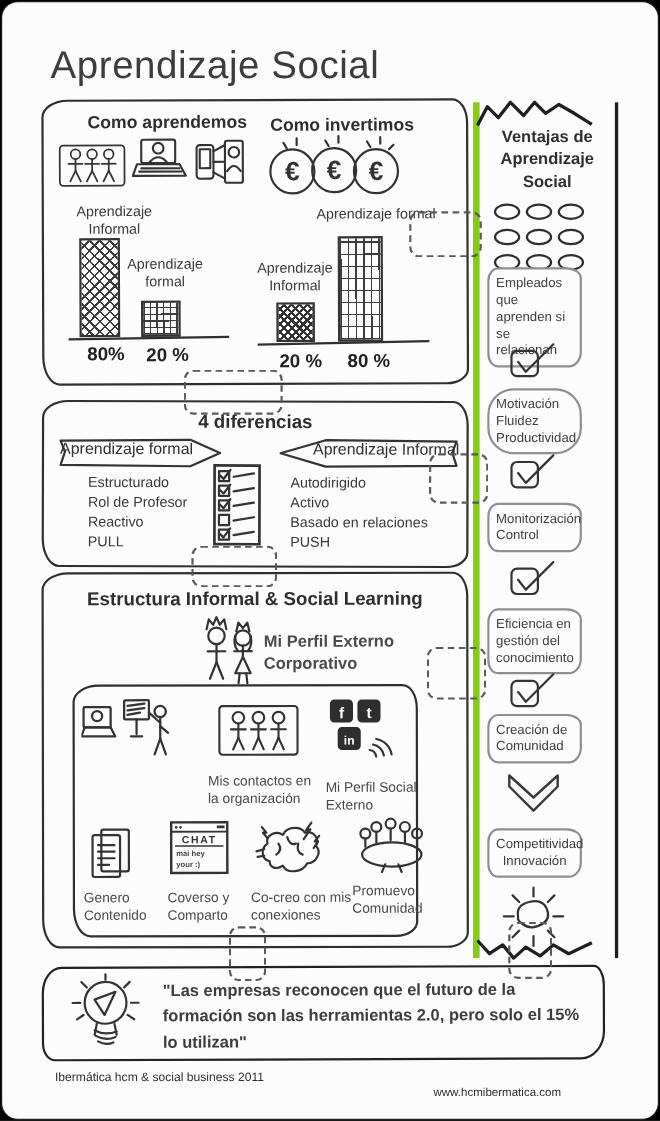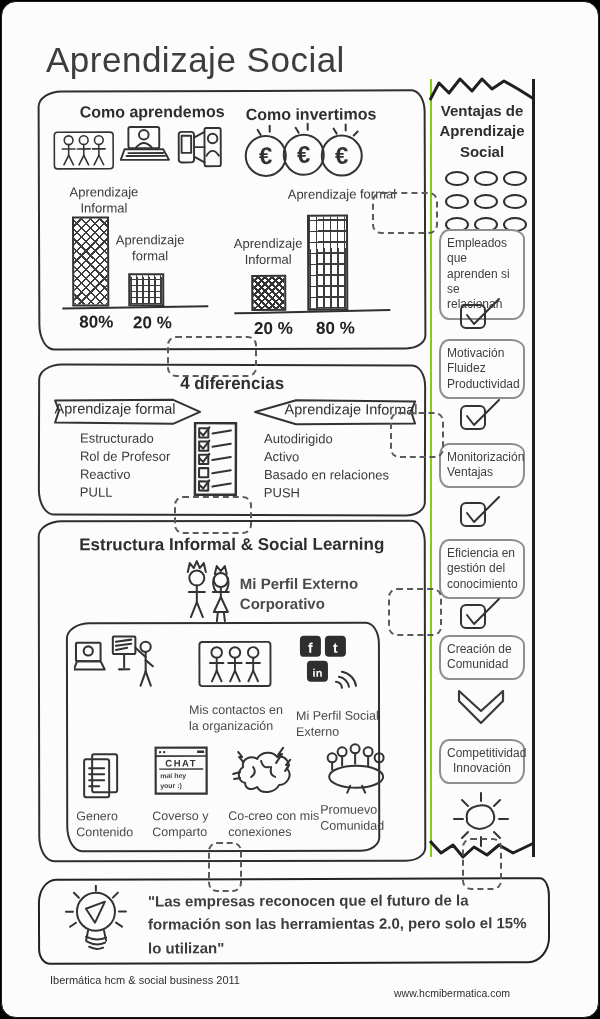--- a/index.html
+++ b/index.html
@@ -355,21 +355,21 @@
           <g class="ink" stroke-width="1.8">
             <line x1="25" y1="51" x2="28" y2="44"></line>
                 <line x1="43" y1="51" x2="40" y2="44"></line>
           </g>
         </svg>
       </span>
       <div class="abs item-label" style="left:252px;top:178px;width:80px;">Promuevo Comunidad</div>
     </div>
   </div>
 
-  <div class="abs" style="left:428px;top:77px;width:100px;height:778px;border-left:2px solid #84cc16;border-right:3px solid #1f1f1f;">
+  <div class="abs" style="left:428px;top:91px;width:100px;height:778px;border-left:6px solid #84cc16;border-right:3px solid #1f1f1f;padding-left:23px;">
     <svg class="abs" style="left:-3px;top:-4px;" width="106" height="26" viewBox="0 0 106 26">
       <polyline points="1,25 10,8 20,18 31,4 43,16 53,4 63,14 75,6 89,14 105,24" fill="none" stroke="#1f1f1f" stroke-width="3" stroke-linejoin="round"></polyline>
     </svg>
     <svg class="abs" style="left:-3px;bottom:-4px;" width="106" height="24" viewBox="0 0 106 24">
       <polyline points="1,4 12,16 24,8 34,20 45,10 58,18 70,8 84,16 105,6" fill="none" stroke="#1f1f1f" stroke-width="3" stroke-linejoin="round"></polyline>
     </svg>
 
     <div class="abs" style="left:0;top:22px;width:100%;text-align:center;font-weight:bold;font-size:15px;line-height:1.35;color:#2e2e2e;">Ventajas de Aprendizaje Social</div>
 
     <div class="ovals" style="left:13px;top:92px;">
@@ -385,29 +385,29 @@
     </div>
 
     <div class="benefit" style="top:150px;">Empleados que aprenden si se relacionan</div>
     <span class="abs" style="left:26px;top:216px;">
       <svg width="44" height="38" viewBox="0 0 44 38">
             <rect x="3" y="10" width="24" height="23" rx="5" class="ink" stroke-width="2.4"></rect>
             <path d="M9,20 l7,9 L41,4" class="ink" stroke-width="2.4"></path>
           </svg>
     </span>
 
-    <div class="benefit" style="top:260px;">Motivación Fluidez Productividad</div>
+    <div class="benefit" style="top:260px;border-radius:24px;">Motivación Fluidez Productividad</div>
     <span class="abs" style="left:26px;top:317px;">
       <svg width="44" height="38" viewBox="0 0 44 38">
             <rect x="3" y="10" width="24" height="23" rx="5" class="ink" stroke-width="2.4"></rect>
             <path d="M9,20 l7,9 L41,4" class="ink" stroke-width="2.4"></path>
           </svg>
     </span>
 
-    <div class="benefit" style="top:364px;">Monitorización Ventajas</div>
+    <div class="benefit" style="top:364px;">Monitorización Control</div>
     <span class="abs" style="left:26px;top:414px;">
       <svg width="44" height="38" viewBox="0 0 44 38">
             <rect x="3" y="10" width="24" height="23" rx="5" class="ink" stroke-width="2.4"></rect>
             <path d="M9,20 l7,9 L41,4" class="ink" stroke-width="2.4"></path>
           </svg>
     </span>
 
     <div class="benefit" style="top:460px;">Eficiencia en gestión del conocimiento</div>
     <span class="abs" style="left:26px;top:516px;">
       <svg width="44" height="38" viewBox="0 0 44 38">

